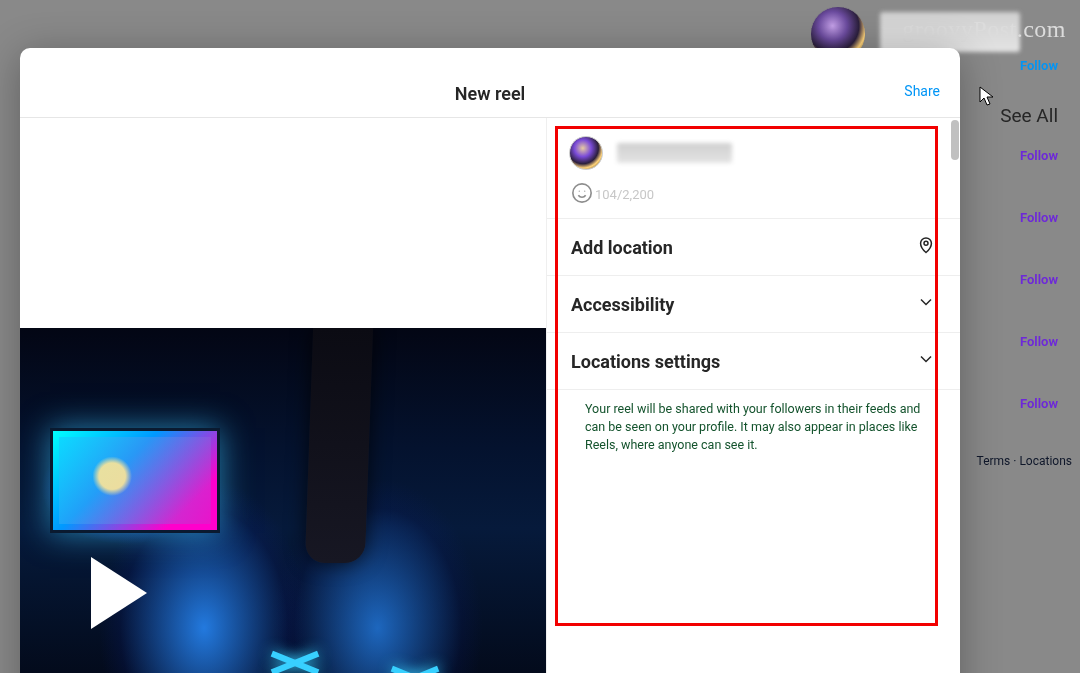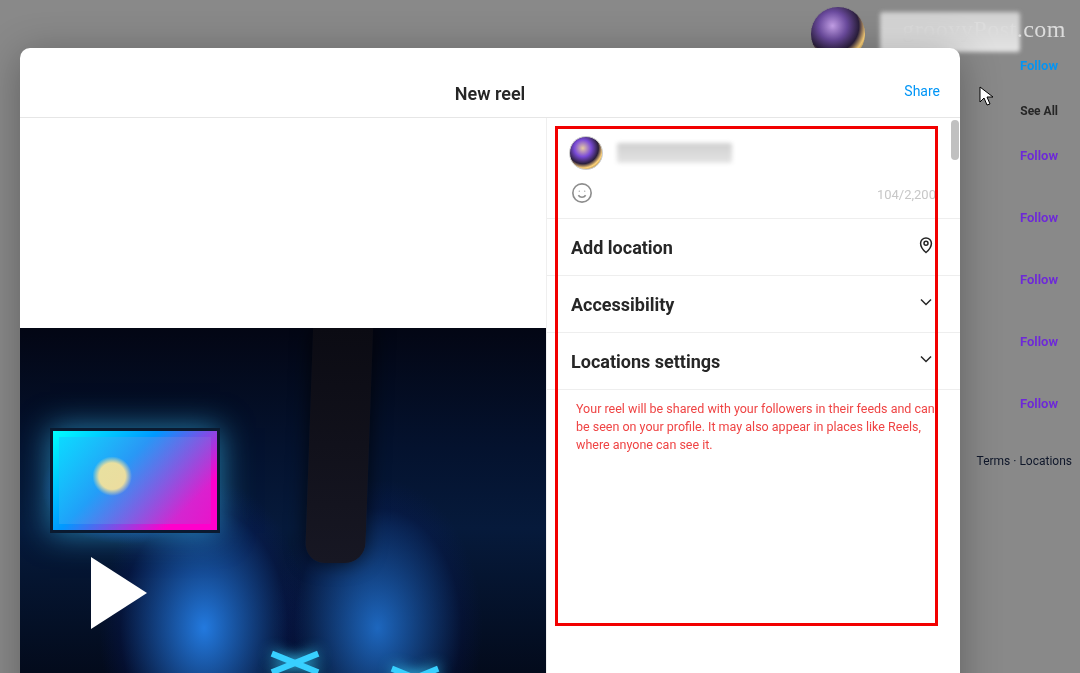--- a/index.html
+++ b/index.html
@@ -6,21 +6,21 @@
   html, body { width: 1080px; height: 673px; overflow: hidden; font-family: -apple-system, BlinkMacSystemFont, "Segoe UI", Roboto, Helvetica, Arial, sans-serif; background: #fafafa; }
   .page { position: relative; width: 1080px; height: 673px; background: #fafafa; }
   .bg-overlay { position: absolute; inset: 0; background: rgba(0,0,0,0.45); }
   .watermark { position: absolute; top: 16px; right: 14px; color: #dcdcdc; font-family: Liberation Serif, serif; font-size: 24px; letter-spacing: 0.5px; pointer-events: none; }
 
   
   .bg-right { position: absolute; top: 0; right: 0; width: 210px; height: 100%; color: #333; }
   .bg-avatar { position: absolute; top: 6px; left: -60px; width: 56px; height: 56px; border-radius: 50%; background: radial-gradient(circle at 40% 35%, #c4a0e8 0%, #6b4b9e 30%, #2b1f3c 55%, #ffd37a 70%, #111 100%); border: 1px solid #888; }
   .bg-name-blur { position: absolute; top: 12px; left: 10px; width: 140px; height: 40px; background: linear-gradient(#d0d0d0,#e4e4e4); filter: blur(2px); border-radius: 3px; }
   .bg-switch { position: absolute; top: 58px; right: 22px; color: #0095f6; font-size: 13px; font-weight: 600; }
-  .bg-seeall { position: absolute; top: 104px; right: 22px; color: #262626; font-size: 12px; font-weight: 700; }
+  .bg-seeall { position: absolute; top: 104px; right: 22px; color: #262626; font-size: 19px; font-weight: 400; }
   .bg-follow { position: absolute; right: 22px; color: #6d28d9; font-size: 13px; font-weight: 600; }
   .bg-footer { position: absolute; right: 8px; color: #0f172a; font-size: 12px; }
 
   
   .modal { position: absolute; top: 48px; left: 20px; width: 940px; height: 680px; background: #fff; border-radius: 10px; box-shadow: 0 6px 40px rgba(0,0,0,0.3); overflow: hidden; display: flex; flex-direction: column; }
   .modal-header { height: 48px; flex: 0 0 48px; border-bottom: 1px solid #e6e6e6; display: flex; align-items: center; justify-content: center; position: relative; margin-top: 22px; }
   .modal-title { font-weight: 600; font-size: 18px; color: #262626; }
   .modal-share { position: absolute; right: 20px; top: 0; height: 42px; display: flex; align-items: center; color: #0095f6; font-size: 14px; cursor: pointer; }
 
   .modal-body { flex: 1; display: flex; min-height: 0; }
@@ -46,30 +46,30 @@
   .side { flex: 0 0 414px; border-left: 1px solid #efefef; display: flex; flex-direction: column; position: relative; }
   .side-scroll { position: absolute; right: 1px; top: 2px; width: 8px; height: 40px; background: #c0c0c0; border-radius: 4px; }
   .highlight-box { position: absolute; top: 8px; left: 8px; right: 22px; height: 500px; border: 3px solid #f20000; pointer-events: none; }
 
   .author-row { display:flex; align-items:center; gap: 14px; padding: 18px 22px 8px 22px; }
   .author-ava { width: 34px; height: 34px; border-radius: 50%; background: radial-gradient(circle at 40% 35%, #e8cba2 0%, #7a4bd8 30%, #2b1f3c 55%, #ffd37a 70%, #111 100%); border:1px solid #ccc; }
   .author-name-blur { width: 115px; height: 20px; background: linear-gradient(#d0d0d0,#e4e4e4); filter: blur(2px); border-radius: 2px; }
 
   .caption-area { padding: 10px 24px 4px 24px; min-height: 200px; font-size: 18px; line-height: 1.45; color: #262626; word-wrap: break-word; }
 
-  .caption-footer { display:flex; align-items:center; justify-content:space-between; padding: 4px 24px 12px 24px; border-bottom: 1px solid #eee; }
+  .caption-footer { display:flex; align-items:center; padding: 4px 24px 12px 24px; border-bottom: 1px solid #eee; }
   .emoji-btn { width: 24px; height: 24px; color: #888; cursor:pointer; }
   .emoji-btn svg { width: 22px; height: 22px; stroke: #8e8e8e; fill: none; stroke-width: 1.8; }
   .char-count { font-size: 13px; color: #c7c7c7; }
 
   .row { display:flex; align-items:center; justify-content:space-between; padding: 16px 24px 16px 24px; border-bottom: 1px solid #eee; cursor:pointer; font-size: 18px; color: #262626; font-weight: bold; }
   .row svg { width: 20px; height: 20px; stroke: #262626; fill: none; stroke-width: 1.8; }
   .chev svg { stroke: #262626; }
 
-  .disclaimer { padding: 10px 24px 16px 29px; font-size: 12.5px; line-height: 1.45; color: #ef4444; }
+  .disclaimer { padding: 10px 24px 16px 38px; font-size: 12.5px; line-height: 1.45; color: #14532d; }
 
   .cursor { position: absolute; top: 86px; right: 85px; width: 16px; height: 22px; pointer-events:none; }
   .cursor svg { width: 16px; height: 22px; }
 </style>
 </head>
 <body>
 
 <div class="page">
   <div class="bg-overlay"></div>
 

